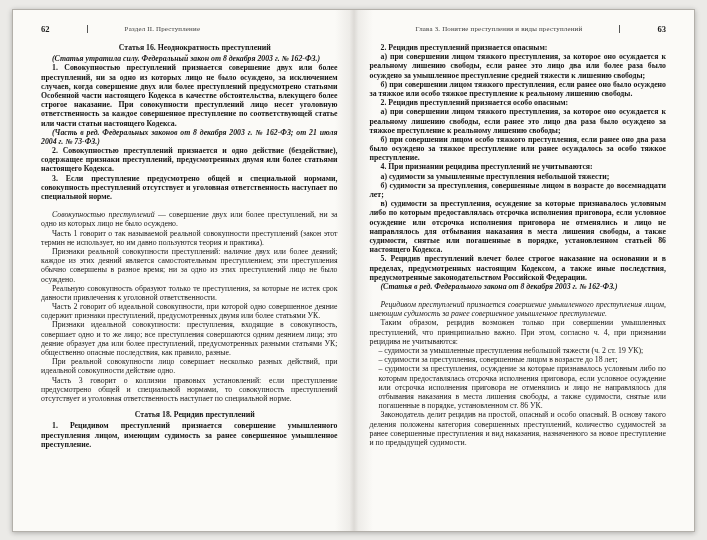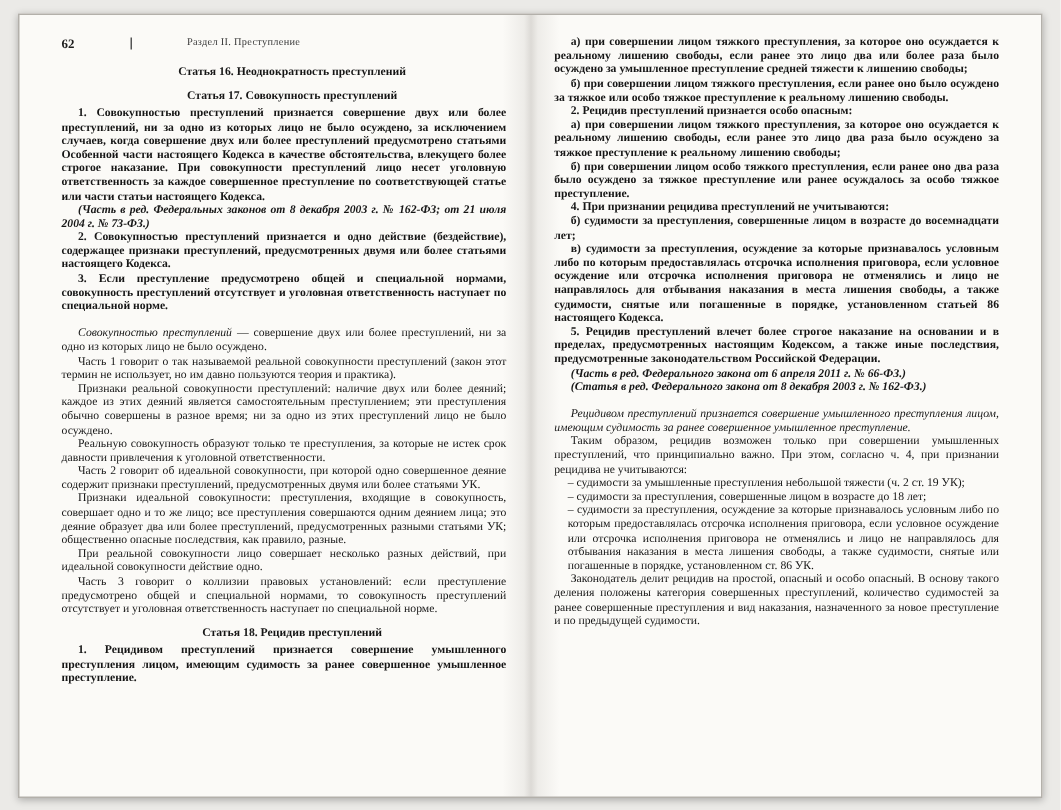--- a/index.html
+++ b/index.html
@@ -52,50 +52,56 @@
 <div class="book">
 
   <div class="page left">
     <div class="page-head">
       <span class="pnum">62</span>
       <span class="hsep"></span>
       <span class="htitle">Раздел II. Преступление</span>
     </div>
     <div class="content">
         <p class="b-heading">Статья 16. Неоднократность преступлений</p>
-        <p class="b-heading">Статья 17. Совокупность преступлений</p>
+        <p class="b-note">(Статья утратила силу. Федеральный закон от 8 декабря 2003 г. № 162-ФЗ.)</p>
         <p class="b-law">1. Совокупностью преступлений признается совершение двух или более преступлений, ни за одно из которых лицо не было осуждено, за исключением случаев, когда совершение двух или более преступлений предусмотрено статьями Особенной части настоящего Кодекса в качестве обстоятельства, влекущего более строгое наказание. При совокупности преступлений лицо несет уголовную ответственность за каждое совершенное преступление по соответствующей статье или части статьи настоящего Кодекса.</p>
         <p class="b-note">(Часть в ред. Федеральных законов от 8 декабря 2003 г. № 162-ФЗ; от 21 июля 2004 г. № 73-ФЗ.)</p>
         <p class="b-law">2. Совокупностью преступлений признается и одно действие (бездействие), содержащее признаки преступлений, предусмотренных двумя или более статьями настоящего Кодекса.</p>
         <p class="b-law">3. Если преступление предусмотрено общей и специальной нормами, совокупность преступлений отсутствует и уголовная ответственность наступает по специальной норме.</p>
         <p class="b-commlead"><i>Совокупностью преступлений</i> — совершение двух или более преступлений, ни за одно из которых лицо не было осуждено.</p>
         <p class="b-comm">Часть 1 говорит о так называемой реальной совокупности преступлений (закон этот термин не использует, но им давно пользуются теория и практика).</p>
         <p class="b-comm">Признаки реальной совокупности преступлений: наличие двух или более деяний; каждое из этих деяний является самостоятельным преступлением; эти преступления обычно совершены в разное время; ни за одно из этих преступлений лицо не было осуждено.</p>
         <p class="b-comm">Реальную совокупность образуют только те преступления, за которые не истек срок давности привлечения к уголовной ответственности.</p>
         <p class="b-comm">Часть 2 говорит об идеальной совокупности, при которой одно совершенное деяние содержит признаки преступлений, предусмотренных двумя или более статьями УК.</p>
         <p class="b-comm">Признаки идеальной совокупности: преступления, входящие в совокупность, совершает одно и то же лицо; все преступления совершаются одним деянием лица; это деяние образует два или более преступлений, предусмотренных разными статьями УК; общественно опасные последствия, как правило, разные.</p>
         <p class="b-comm">При реальной совокупности лицо совершает несколько разных действий, при идеальной совокупности действие одно.</p>
         <p class="b-comm">Часть 3 говорит о коллизии правовых установлений: если преступление предусмотрено общей и специальной нормами, то совокупность преступлений отсутствует и уголовная ответственность наступает по специальной норме.</p>
         <p class="b-heading">Статья 18. Рецидив преступлений</p>
         <p class="b-law">1. Рецидивом преступлений признается совершение умышленного преступления лицом, имеющим судимость за ранее совершенное умышленное преступление.</p>
       </div>
   </div>
 
   <div class="page right">
+    <div class="page-head right-head">
+      <span class="htitle">Глава 3. Понятие преступления и виды преступлений</span>
+      <span class="hsep"></span>
+      <span class="pnum">63</span>
+    </div>
     <div class="content">
+        <p class="b-law">2. Рецидив преступлений признается опасным:</p>
         <p class="b-law">а) при совершении лицом тяжкого преступления, за которое оно осуждается к реальному лишению свободы, если ранее это лицо два или более раза было осуждено за умышленное преступление средней тяжести к лишению свободы;</p>
         <p class="b-law">б) при совершении лицом тяжкого преступления, если ранее оно было осуждено за тяжкое или особо тяжкое преступление к реальному лишению свободы.</p>
         <p class="b-law">2. Рецидив преступлений признается особо опасным:</p>
         <p class="b-law">а) при совершении лицом тяжкого преступления, за которое оно осуждается к реальному лишению свободы, если ранее это лицо два раза было осуждено за тяжкое преступление к реальному лишению свободы;</p>
         <p class="b-law">б) при совершении лицом особо тяжкого преступления, если ранее оно два раза было осуждено за тяжкое преступление или ранее осуждалось за особо тяжкое преступление.</p>
         <p class="b-law">4. При признании рецидива преступлений не учитываются:</p>
+        <p class="b-law">а) судимости за умышленные преступления небольшой тяжести;</p>
         <p class="b-law">б) судимости за преступления, совершенные лицом в возрасте до восемнадцати лет;</p>
         <p class="b-law">в) судимости за преступления, осуждение за которые признавалось условным либо по которым предоставлялась отсрочка исполнения приговора, если условное осуждение или отсрочка исполнения приговора не отменялись и лицо не направлялось для отбывания наказания в места лишения свободы, а также судимости, снятые или погашенные в порядке, установленном статьей 86 настоящего Кодекса.</p>
         <p class="b-law">5. Рецидив преступлений влечет более строгое наказание на основании и в пределах, предусмотренных настоящим Кодексом, а также иные последствия, предусмотренные законодательством Российской Федерации.</p>
-        <p class="b-note">(Часть в ред. Федерального закона от 6 апреля 2011 г. № 66-ФЗ.)</p>
         <p class="b-note">(Статья в ред. Федерального закона от 8 декабря 2003 г. № 162-ФЗ.)</p>
         <p class="b-commitalic">Рецидивом преступлений признается совершение умышленного преступления лицом, имеющим судимость за ранее совершенное умышленное преступление.</p>
         <p class="b-comm">Таким образом, рецидив возможен только при совершении умышленных преступлений, что принципиально важно. При этом, согласно ч. 4, при признании рецидива не учитываются:</p>
         <p class="b-dash">– судимости за умышленные преступления небольшой тяжести (ч. 2 ст. 19 УК);</p>
         <p class="b-dash">– судимости за преступления, совершенные лицом в возрасте до 18 лет;</p>
         <p class="b-dash">– судимости за преступления, осуждение за которые признавалось условным либо по которым предоставлялась отсрочка исполнения приговора, если условное осуждение или отсрочка исполнения приговора не отменялись и лицо не направлялось для отбывания наказания в места лишения свободы, а также судимости, снятые или погашенные в порядке, установленном ст. 86 УК.</p>
         <p class="b-comm">Законодатель делит рецидив на простой, опасный и особо опасный. В основу такого деления положены категория совершенных преступлений, количество судимостей за ранее совершенные преступления и вид наказания, назначенного за новое преступление и по предыдущей судимости.</p>
       </div>
   </div>
 

